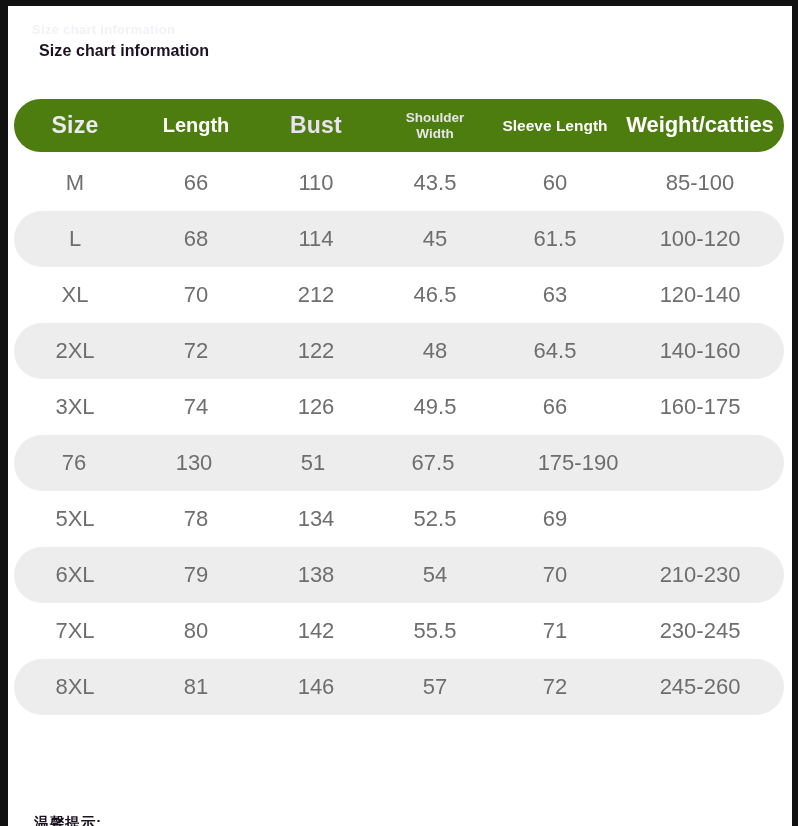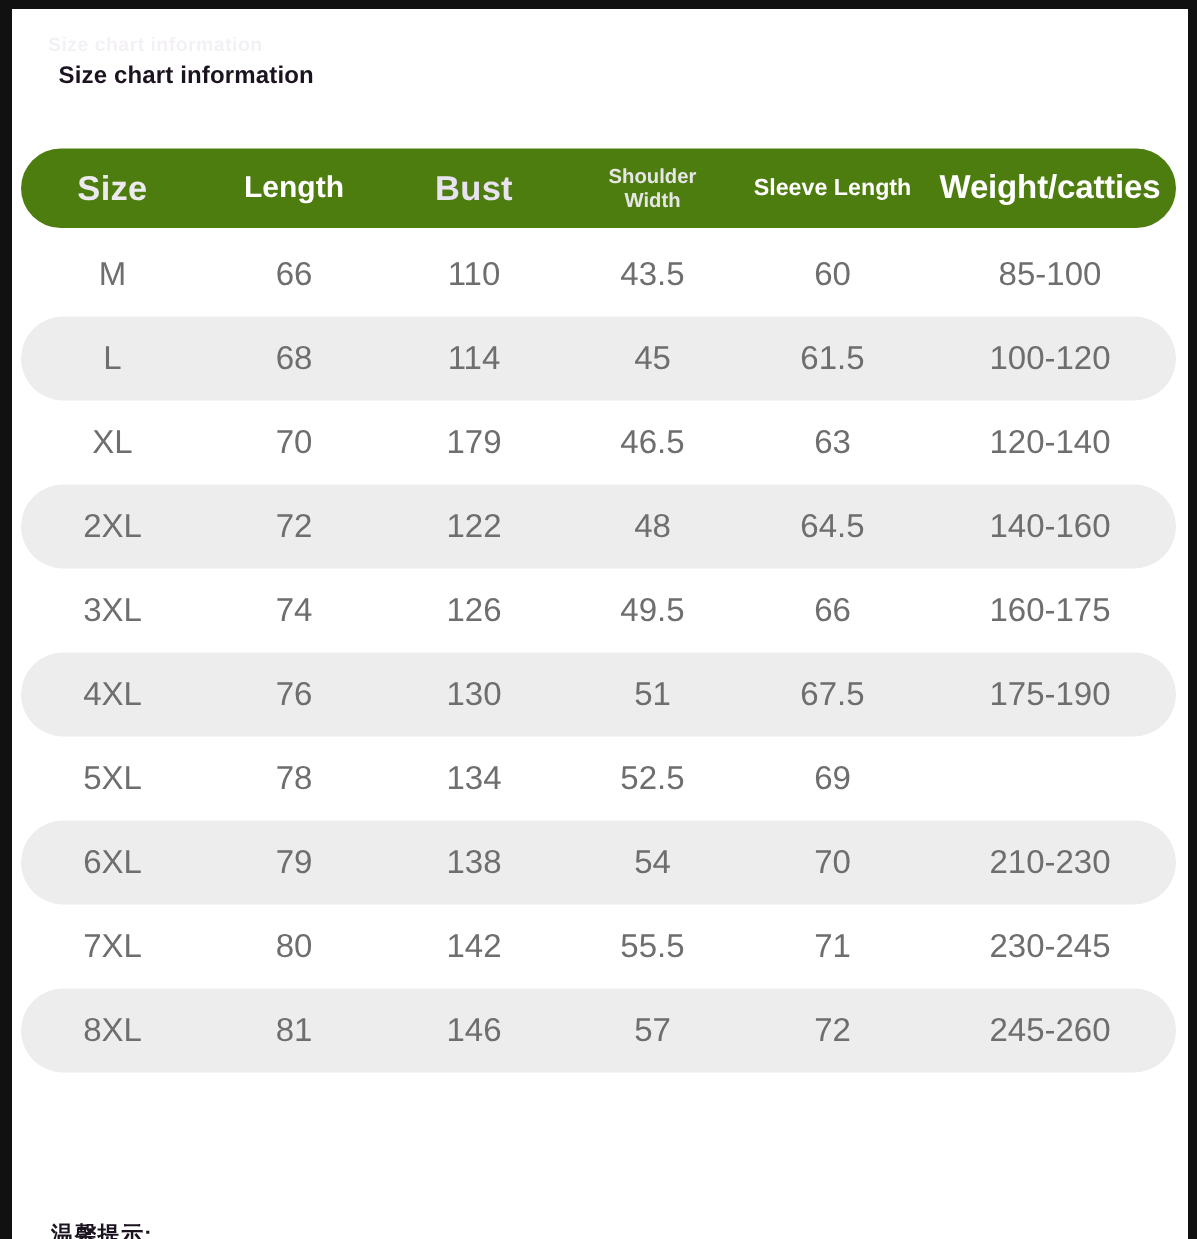--- a/index.html
+++ b/index.html
@@ -180,21 +180,21 @@
             <div class="cell c0">L</div>
             <div class="cell c1">68</div>
             <div class="cell c2">114</div>
             <div class="cell c3">45</div>
             <div class="cell c4">61.5</div>
             <div class="cell c5">100-120</div>
           </div>
           <div class="row plain">
             <div class="cell c0">XL</div>
             <div class="cell c1">70</div>
-            <div class="cell c2">179</div>
+            <div class="cell c2">212</div>
             <div class="cell c3">46.5</div>
             <div class="cell c4">63</div>
             <div class="cell c5">120-140</div>
           </div>
           <div class="row zebra">
             <div class="cell c0">2XL</div>
             <div class="cell c1">72</div>
             <div class="cell c2">122</div>
             <div class="cell c3">48</div>
             <div class="cell c4">64.5</div>
@@ -202,21 +202,20 @@
           </div>
           <div class="row plain">
             <div class="cell c0">3XL</div>
             <div class="cell c1">74</div>
             <div class="cell c2">126</div>
             <div class="cell c3">49.5</div>
             <div class="cell c4">66</div>
             <div class="cell c5">160-175</div>
           </div>
           <div class="row zebra">
-            <div class="cell c0">4XL</div>
             <div class="cell c1">76</div>
             <div class="cell c2">130</div>
             <div class="cell c3">51</div>
             <div class="cell c4">67.5</div>
             <div class="cell c5">175-190</div>
           </div>
           <div class="row plain">
             <div class="cell c0">5XL</div>
             <div class="cell c1">78</div>
             <div class="cell c2">134</div>

